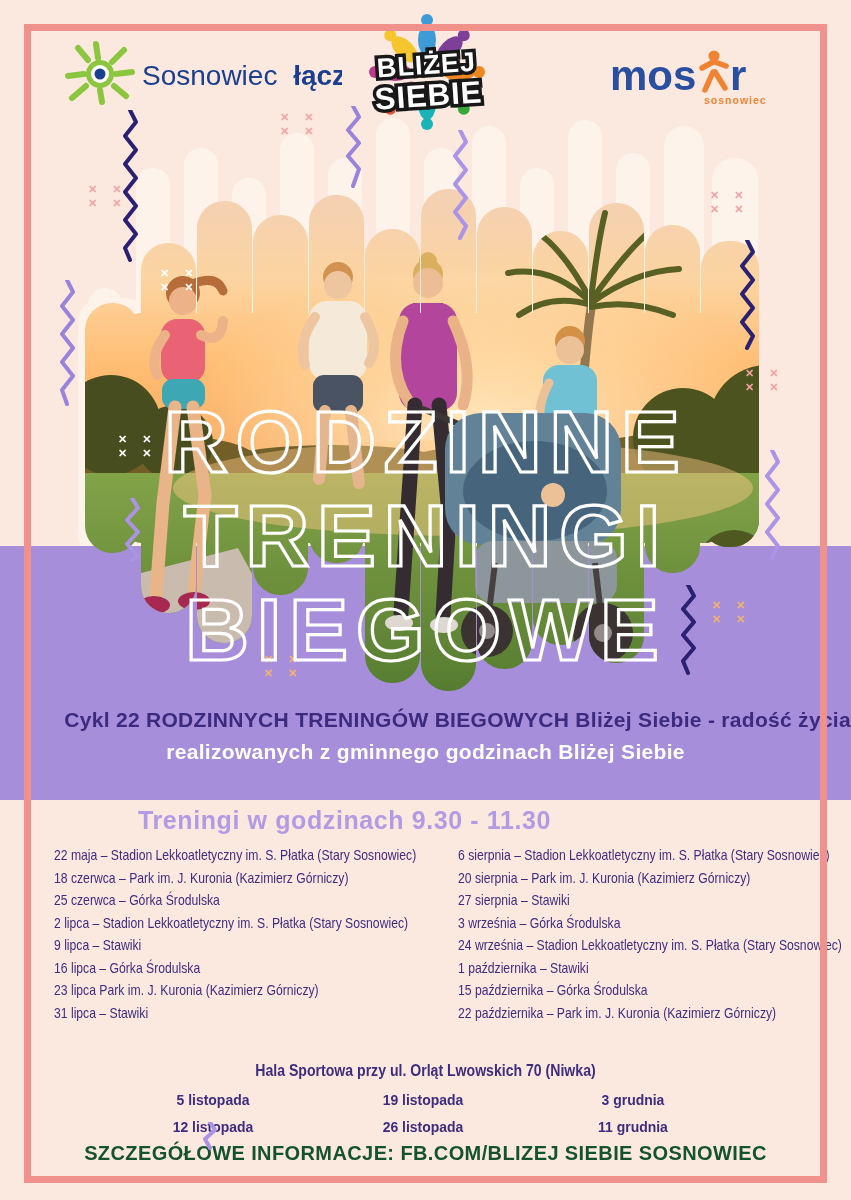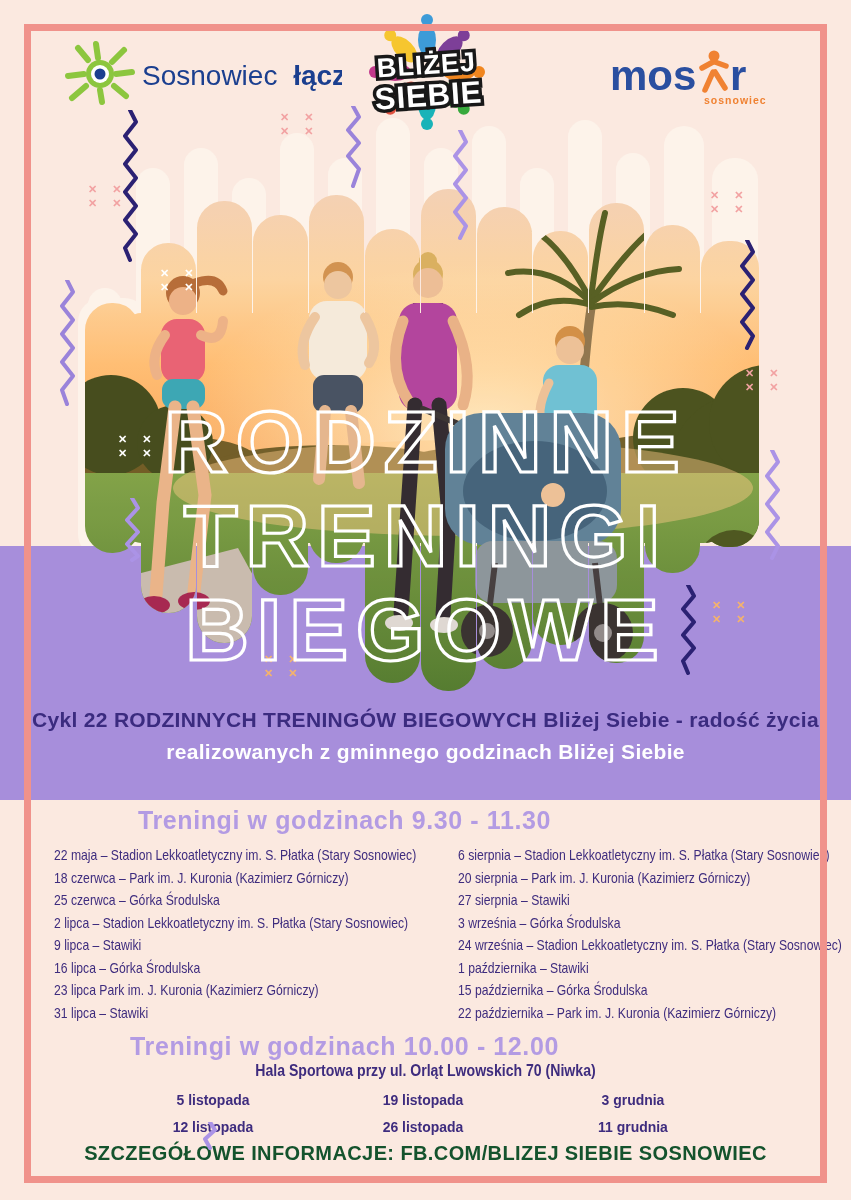--- a/index.html
+++ b/index.html
@@ -17,21 +17,21 @@
   
   .skyline{z-index:1;}
   .photo{z-index:2;}
   .deco{z-index:3;}
   .overlay-text{z-index:4;}
   .logo{z-index:5;}
 
   
   .band-line{position:absolute;left:0;width:851px;text-align:center;font-weight:bold;
              font-size:21px;letter-spacing:.3px;z-index:4;}
-  .band-line.dark{color:#3b2b7f;}
+  .band-line.dark{color:#3b2b7f;text-align:right;}
   .band-line.white{color:#ffffff;}
 
   
   .sec-head{position:absolute;left:0;width:689px;text-align:center;font-weight:bold;
             font-size:25px;letter-spacing:.6px;color:#b39be3;z-index:2;}
 
   
   .sched{position:absolute;top:844px;width:420px;color:#3e2c7e;font-size:14.5px;
          line-height:22.5px;white-space:nowrap;transform:scaleX(0.84);
          transform-origin:0 0;z-index:2;}
@@ -367,21 +367,20 @@
     <div>6 sierpnia – Stadion Lekkoatletyczny im. S. Płatka (Stary Sosnowiec)</div>
     <div>20 sierpnia – Park im. J. Kuronia (Kazimierz Górniczy)</div>
     <div>27 sierpnia – Stawiki</div>
     <div>3 września – Górka Środulska</div>
     <div>24 września – Stadion Lekkoatletyczny im. S. Płatka (Stary Sosnowiec)</div>
     <div>1 października – Stawiki</div>
     <div>15 października – Górka Środulska</div>
     <div>22 października – Park im. J. Kuronia (Kazimierz Górniczy)</div>
   </div>
 
-  <div class="sec-head" style="top:1032px;">Treningi w godzinach 10.00 - 12.00</div>
   <div class="venue">Hala Sportowa przy ul. Orląt Lwowskich 70 (Niwka)</div>
 
   <div class="datecol" style="left:128px;">
     <div>5 listopada</div>
     <div>12 listopada</div>
   </div>
   <div class="datecol" style="left:338px;">
     <div>19 listopada</div>
     <div>26 listopada</div>
   </div>

